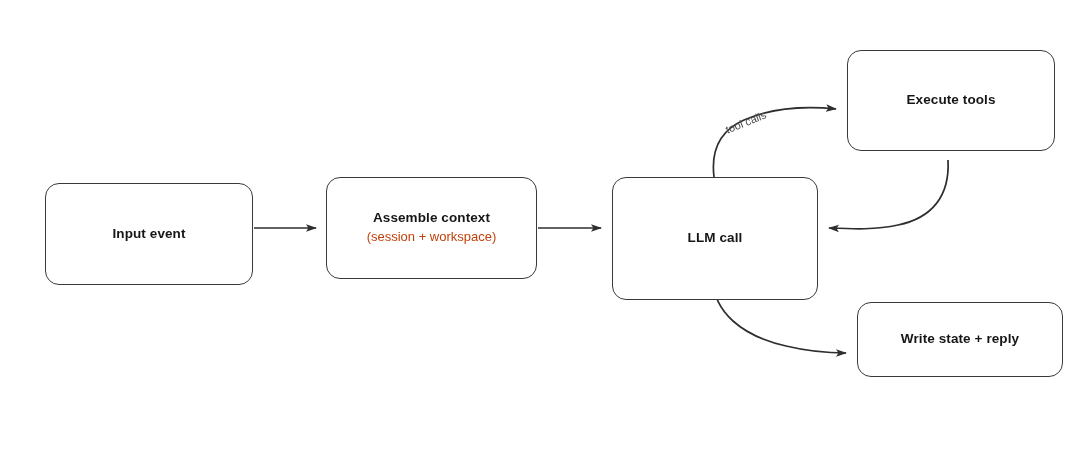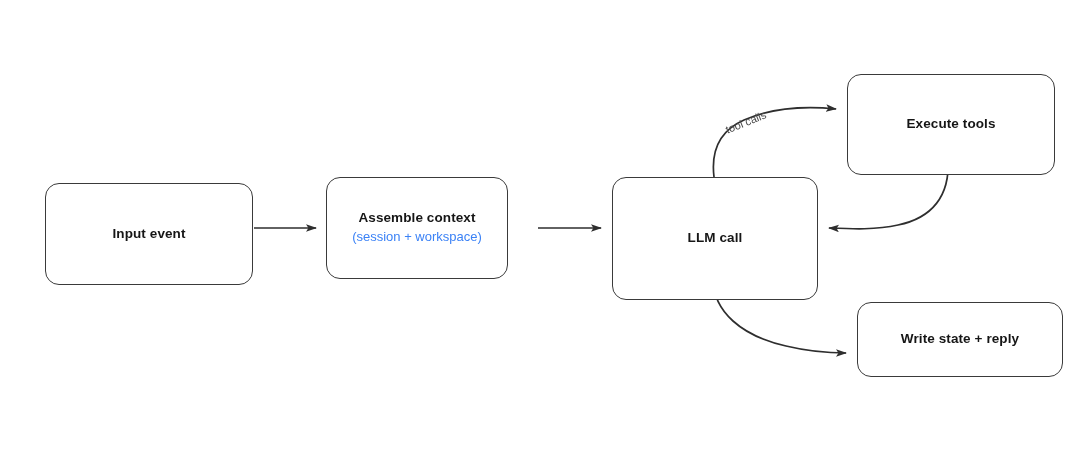--- a/index.html
+++ b/index.html
@@ -38,21 +38,21 @@
   .node-title {
     font-size: 13.5px;
     font-weight: bold;
     color: #161616;
     letter-spacing: 0.1px;
     line-height: 1.25;
   }
   .node-sub {
     font-size: 13px;
     font-weight: normal;
-    color: #3b82f6;
+    color: #c2410c;
     line-height: 1.3;
     margin-top: 3px;
   }
   .edge-label {
     position: absolute;
     font-size: 11px;
     color: #4a4a4a;
     white-space: nowrap;
     transform-origin: 0 50%;
   }
@@ -77,30 +77,30 @@
 
     <path d="M 948 160 C 950 196 932 218 898 225 C 876 230 853 229 829 228" fill="none" stroke="#2e2e2e" stroke-width="1.7" marker-end="url(#arrowhead)"></path>
 
     <path d="M 713 278 C 713 312 742 336 786 346 C 811 352 827 353 846 353" fill="none" stroke="#2e2e2e" stroke-width="1.7" marker-end="url(#arrowhead)"></path>
   </svg>
 
   <div class="node" style="left:45px; top:183px; width:208px; height:102px;">
     <div class="node-title">Input event</div>
   </div>
 
-  <div class="node" style="left:326px; top:177px; width:182px; height:102px;">
+  <div class="node" style="left:326px; top:177px; width:211px; height:102px;">
     <div class="node-title">Assemble context</div>
     <div class="node-sub">(session + workspace)</div>
   </div>
 
   <div class="node" style="left:612px; top:177px; width:206px; height:123px;">
     <div class="node-title">LLM call</div>
   </div>
 
-  <div class="node" style="left:847px; top:74px; width:208px; height:101px;">
+  <div class="node" style="left:847px; top:50px; width:208px; height:101px;">
     <div class="node-title">Execute tools</div>
   </div>
 
   <div class="node" style="left:857px; top:302px; width:206px; height:75px;">
     <div class="node-title">Write state + reply</div>
   </div>
 
   <div class="edge-label" style="left:726px; top:124px; transform: rotate(-22deg);">tool calls</div>
 
 </div>

